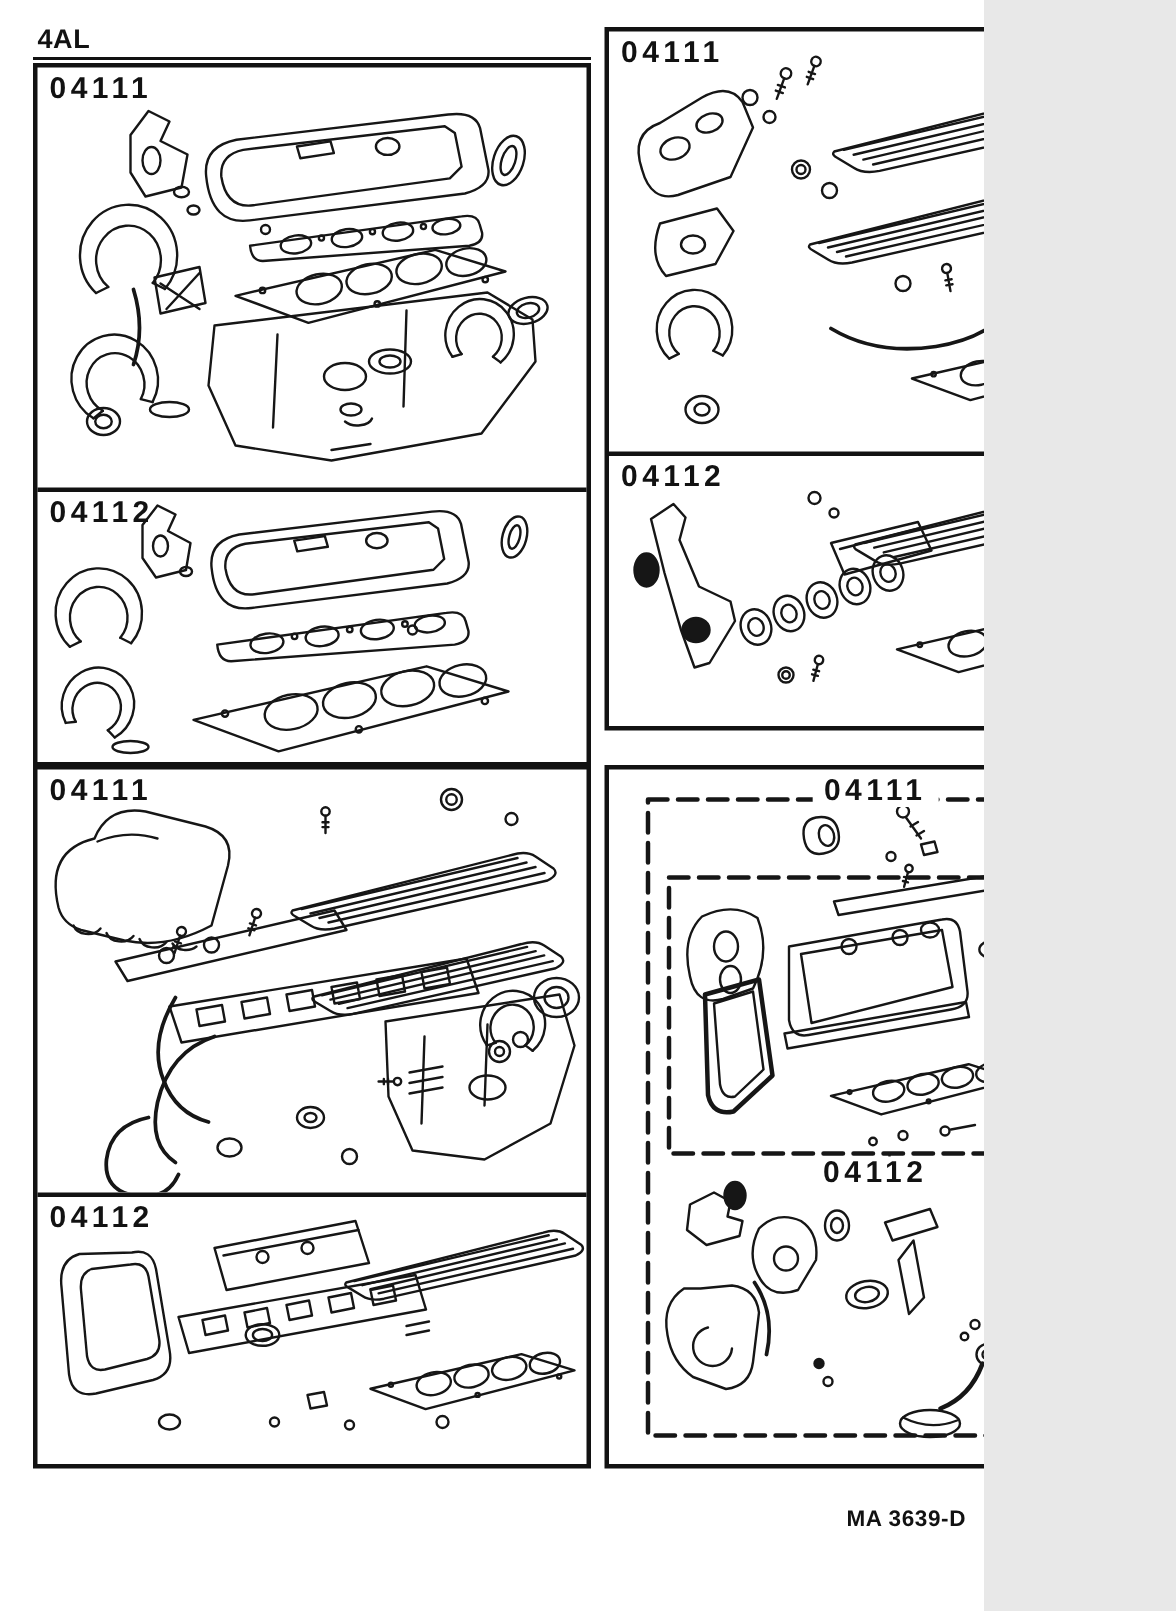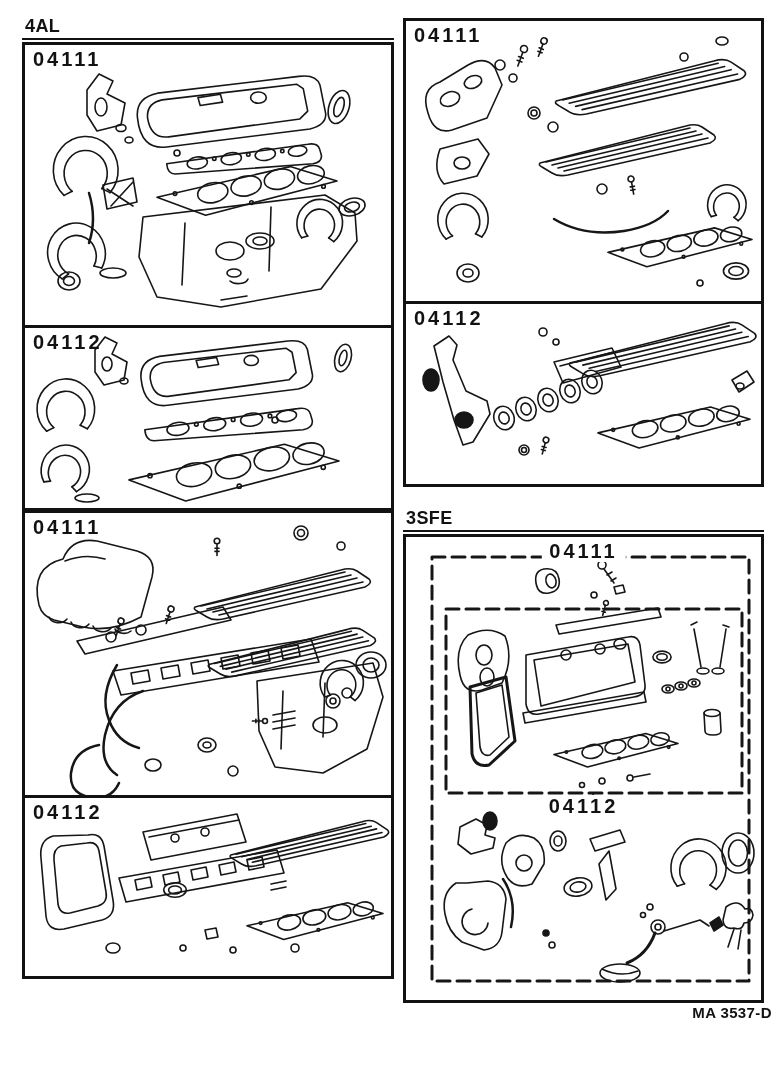--- a/index.html
+++ b/index.html
@@ -1,16 +1,16 @@
 <!DOCTYPE html>
 <html><head>
 <meta charset="utf-8">
 <style>
   html,body{margin:0;padding:0;background:#e8e8e8;}
-  .page{position:relative;width:784px;height:1074px;background:#ffffff;
+  .page{position:relative;width:656px;height:1074px;background:#ffffff;
         font-family:"Liberation Sans","DejaVu Sans",sans-serif;color:#121212;overflow:hidden;}
   .quad{position:absolute;}
   .engine-label{display:block;font-weight:bold;font-size:18px;line-height:20px;
         letter-spacing:0.4px;border-bottom:2.5px solid #121212;padding:0 0 2px 3px;}
   .qbox{position:relative;border:3px solid #121212;margin-top:2px;background:#fff;}
   .cell{position:relative;overflow:hidden;padding-left:24px;}
   .cell.divided{border-top:3px solid #121212;}
   .part-label{position:absolute;top:3px;left:8px;font-weight:bold;font-size:20px;
         line-height:22px;letter-spacing:3px;z-index:2;white-space:nowrap;}
   .center-label{left:50%;transform:translateX(-50%);background:#fff;padding:0 8px;}
@@ -259,21 +259,20 @@
           <circle cx="158" cy="150" r="3"></circle>
             <circle cx="208" cy="152" r="3"></circle>
           <ellipse cx="88" cy="150" rx="7" ry="5"></ellipse>
           <circle cx="270" cy="150" r="4"></circle>
         </svg>
       </div>
     </div>
   </div>
 
   <div class="quad" style="left:403px;top:508px;width:361px;">
-    <span class="engine-label">3SFE</span>
     <div class="qbox">
       <div class="cell" style="height:463px;">
         <svg class="art" viewBox="0 0 355 463">
           <rect x="26" y="20" width="317" height="424" class="dash"></rect>
           <rect x="40" y="72" width="296" height="184" class="dash"></rect>
           <path d="M 187 256 L 187 262"></path>
           <path d="M 138 32 q -10 2 -8 14 q 2 12 13 10 q 12 -2 10 -14 q -2 -12 -15 -10 z"></path>
           <ellipse cx="145" cy="44" rx="5" ry="7" transform="rotate(-15 145 44)"></ellipse>
           <circle cx="196" cy="28" r="4"></circle>
           <path d="M 198 32 l 10 14 M 201 38 l 5 -3 M 205 44 l 5 -3"></path>
@@ -338,14 +337,14 @@
           <path d="M 320 370 q 12 -9 19 2 q 7 -2 8 6 q -1 8 -9 8 q -2 8 -10 5 q -10 2 -11 -8 z"></path>
           <path d="M 328 392 l -6 18 M 335 393 l -3 19"></path>
           <path d="M 304 386 l 9 -6 l 4 8 l -9 6 z" class="fill-dark"></path>
         </svg>
         <span class="part-label center-label">04111</span>
         <span class="part-label center-label mid-label">04112</span>
       </div>
     </div>
   </div>
 
-  <div class="footer-code">MA 3537-D</div>
+  <div class="footer-code">MA 3639-D</div>
 </div>
 
 </body></html>

